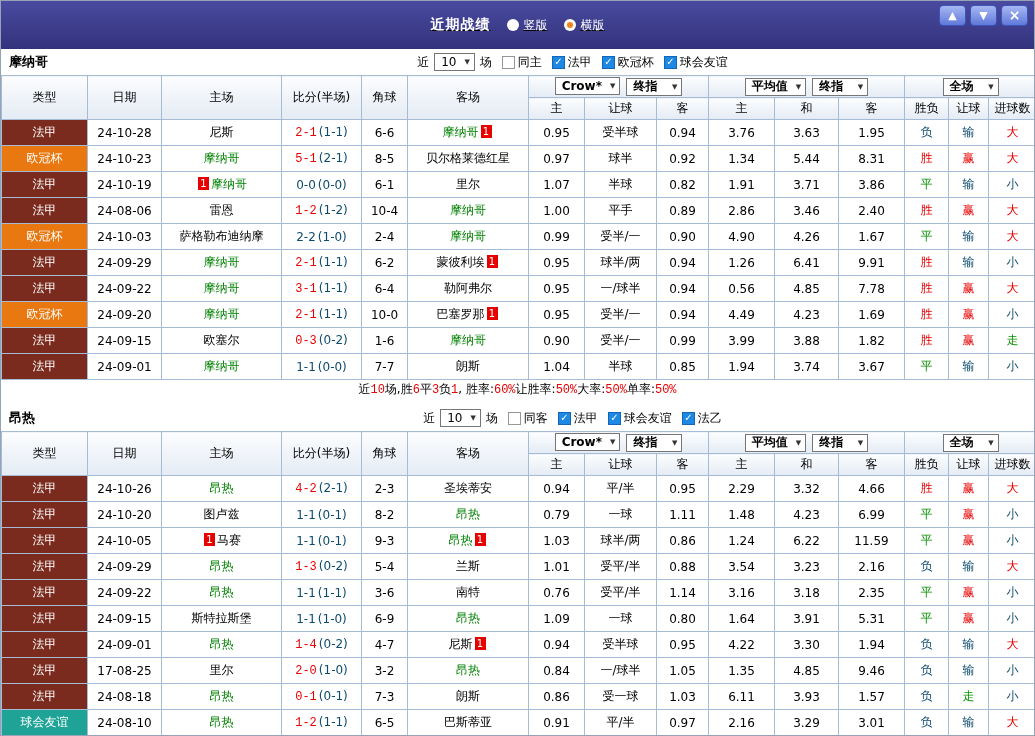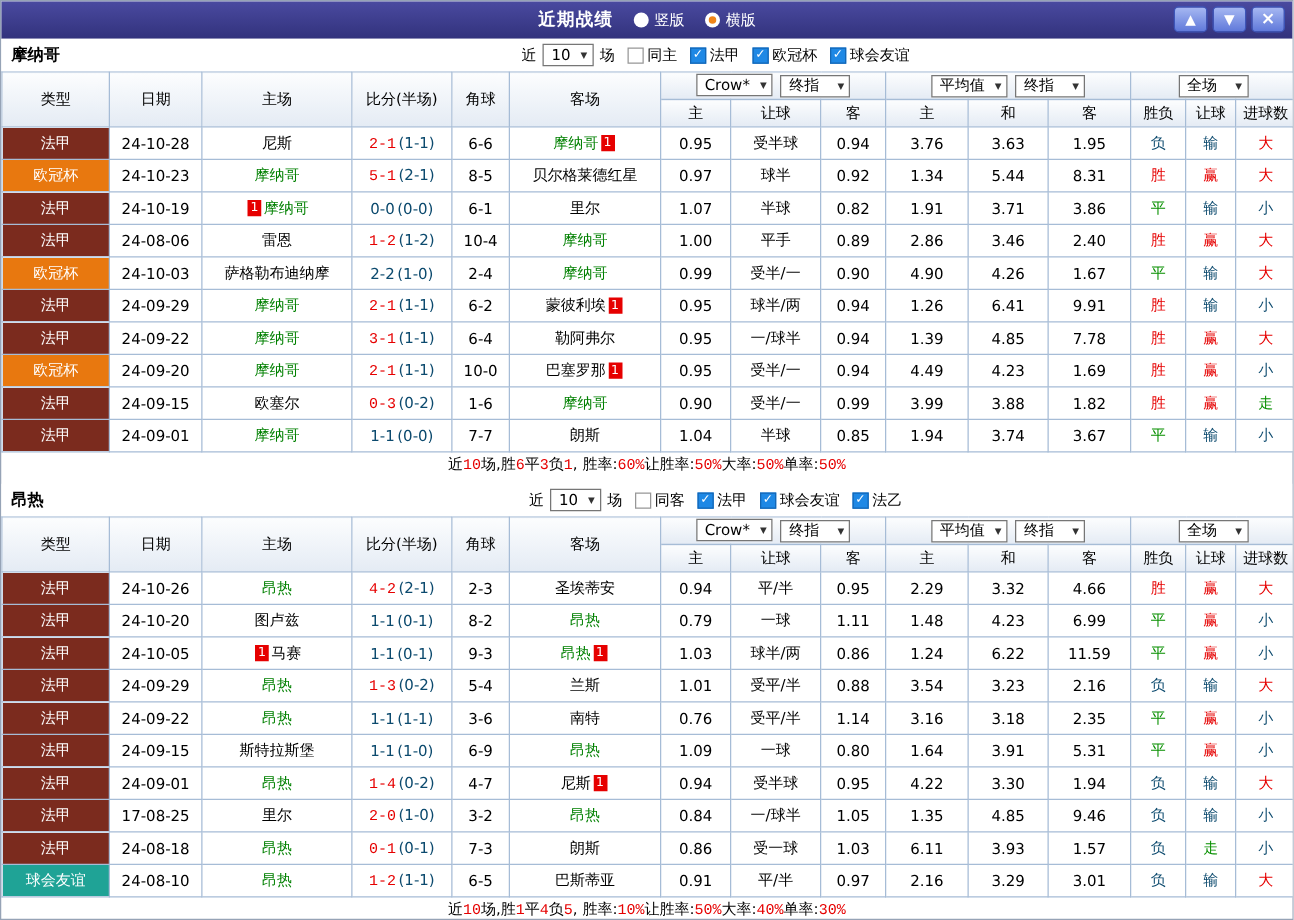--- a/index.html
+++ b/index.html
@@ -1,19 +1,19 @@
 <!DOCTYPE html>
 <html><head>
 <meta charset="utf-8">
 <style>
   html,body{margin:0;padding:0;background:#fff;}
   body{font-family:"DejaVu Sans","Liberation Sans",sans-serif;font-size:12px;color:#000;}
   .window{width:1035px;height:736px;box-sizing:border-box;border:1px solid #96a3b6;overflow:hidden;background:#fff;}
   
-  .titlebar{height:30px;background:linear-gradient(180deg,#4a4aa0,#32327c);display:flex;align-items:center;position:relative;}
+  .titlebar{height:48px;background:linear-gradient(180deg,#4a4aa0,#32327c);display:flex;align-items:center;position:relative;text-decoration:underline;}
   .titlebar-center{flex:1;display:flex;justify-content:center;align-items:center;gap:16px;color:#fff;}
   .tb-title{font-weight:bold;font-size:14px;letter-spacing:1px;}
   .radio{display:inline-flex;align-items:center;gap:5px;cursor:pointer;}
   .radio-circle{width:12px;height:12px;border-radius:50%;background:#fff;display:inline-flex;align-items:center;justify-content:center;}
   .radio-circle .dot{width:6px;height:6px;border-radius:50%;background:transparent;}
   .radio-circle.on .dot{background:#f08519;}
   .titlebar-buttons{position:absolute;right:6px;top:4px;display:flex;gap:4px;}
   .tb-btn{width:27px;height:21px;border:1px solid #3d55b8;border-radius:4px;background:linear-gradient(180deg,#a6b8f2,#6079da);color:#fff;font-size:11px;line-height:18px;text-align:center;cursor:pointer;padding:0;font-family:inherit;}
   .tb-btn.close{font-size:14px;font-weight:bold;line-height:17px;}
   
@@ -26,21 +26,21 @@
   .sel-val{white-space:nowrap;}
   .sel-arrow{font-size:7px;color:#333;}
   .cb{display:inline-flex;align-items:center;gap:3px;margin-left:5px;cursor:pointer;}
   .cbbox{width:13px;height:13px;border:1px solid #979797;background:#fff;display:inline-flex;align-items:center;justify-content:center;box-sizing:border-box;}
   .cbbox.on{background:#1e88e5;border-color:#1366b5;}
   .cbmark{color:#fff;font-size:10px;font-weight:bold;line-height:1;}
   
   table.results{width:100%;border-collapse:collapse;table-layout:fixed;}
   table.results th,table.results td{border:1px solid #a6bcd6;text-align:center;padding:0;white-space:nowrap;overflow:hidden;}
   table.results thead th{height:21px;background:linear-gradient(180deg,#fcfdfe,#e4ebf4);font-weight:normal;font-size:12px;}
-  .sel-th .fake-select{margin:0 3px;min-width:56px;}
+  .sel-th .fake-select{margin:0 3px;min-width:56px;font-weight:bold;}
   table.results td{height:25px;font-size:12px;background:#fff;}
   .league-cell{color:#fff;}
   .badge{background:#e60000;color:#fff;display:inline-block;min-width:11px;height:13px;line-height:13px;font-size:10px;margin:0 2px;vertical-align:1px;}
   .self{color:#008000;}
   .fc-red{color:#e60000;font-family:Liberation Mono, monospace;}
   .fc-blue{color:#0c4a6e;}
   .fc-green{color:#089000;}
   .fc-black{color:#000;}
   .score-cell span{margin:0 1px;}
   .section-footer{height:19px;display:flex;align-items:center;justify-content:center;font-size:12px;}
@@ -269,21 +269,21 @@
             <tr>
               <td class="league-cell" style="background: rgb(123, 43, 30);">法甲</td>
               <td class="date-cell">24-09-22</td>
               <td class="team-cell"><span class="team self">摩纳哥</span></td>
               <td class="score-cell"><span class="fc-red">3-1</span><span class="fc-blue">(1-1)</span></td>
               <td class="corner-cell">6-4</td>
               <td class="team-cell"><span class="team">勒阿弗尔</span></td>
               <td class="odds-cell">0.95</td>
               <td class="odds-cell">一/球半</td>
               <td class="odds-cell">0.94</td>
-              <td class="odds-cell">1.39</td>
+              <td class="odds-cell">0.56</td>
               <td class="odds-cell">4.85</td>
               <td class="odds-cell">7.78</td>
               <td class="result-cell fc-red">胜</td>
               <td class="result-cell fc-red">赢</td>
               <td class="result-cell fc-red">大</td>
             </tr>
             <tr>
               <td class="league-cell" style="background: rgb(232, 120, 15);">欧冠杯</td>
               <td class="date-cell">24-09-20</td>
               <td class="team-cell"><span class="team self">摩纳哥</span></td>

